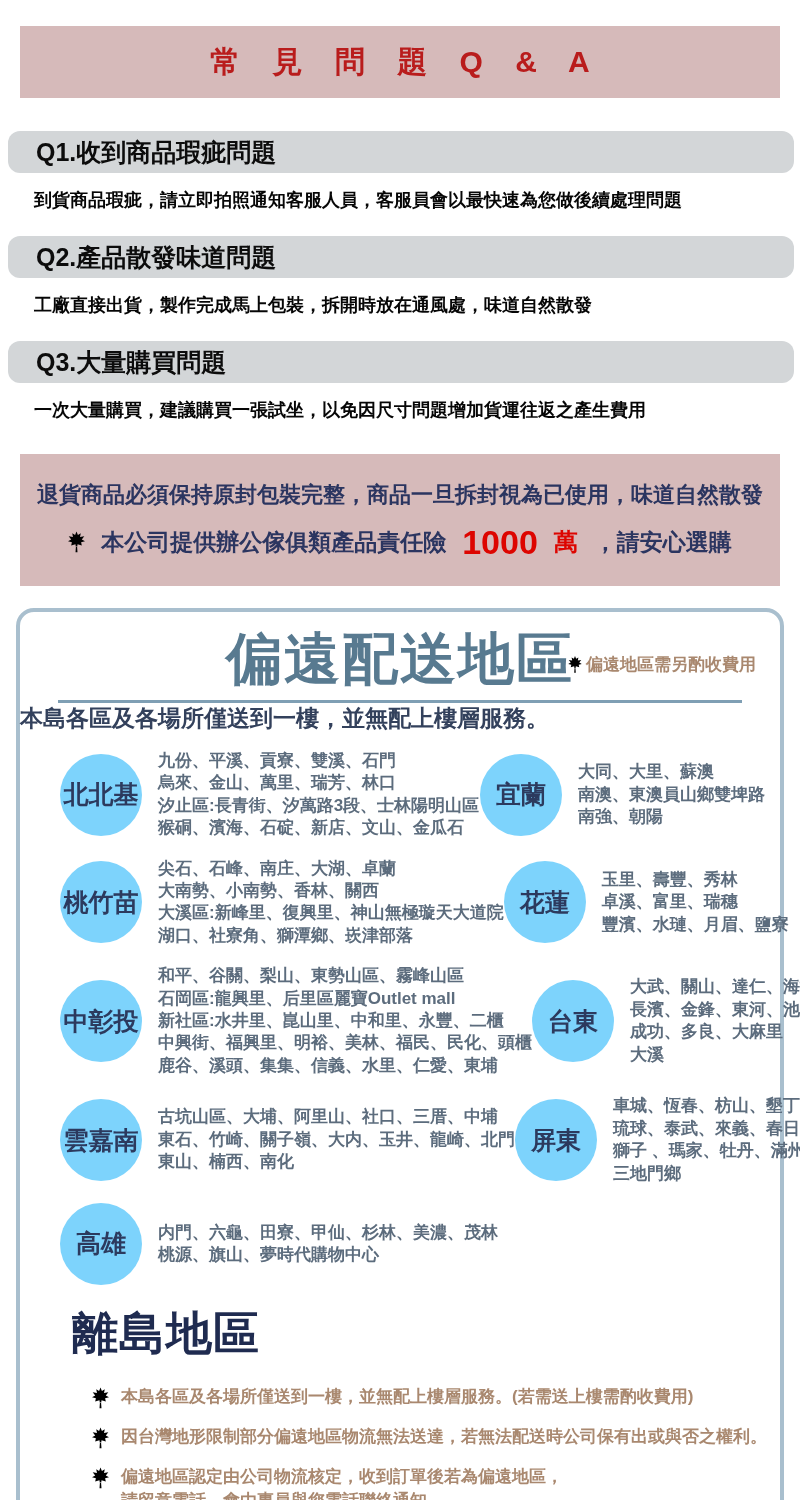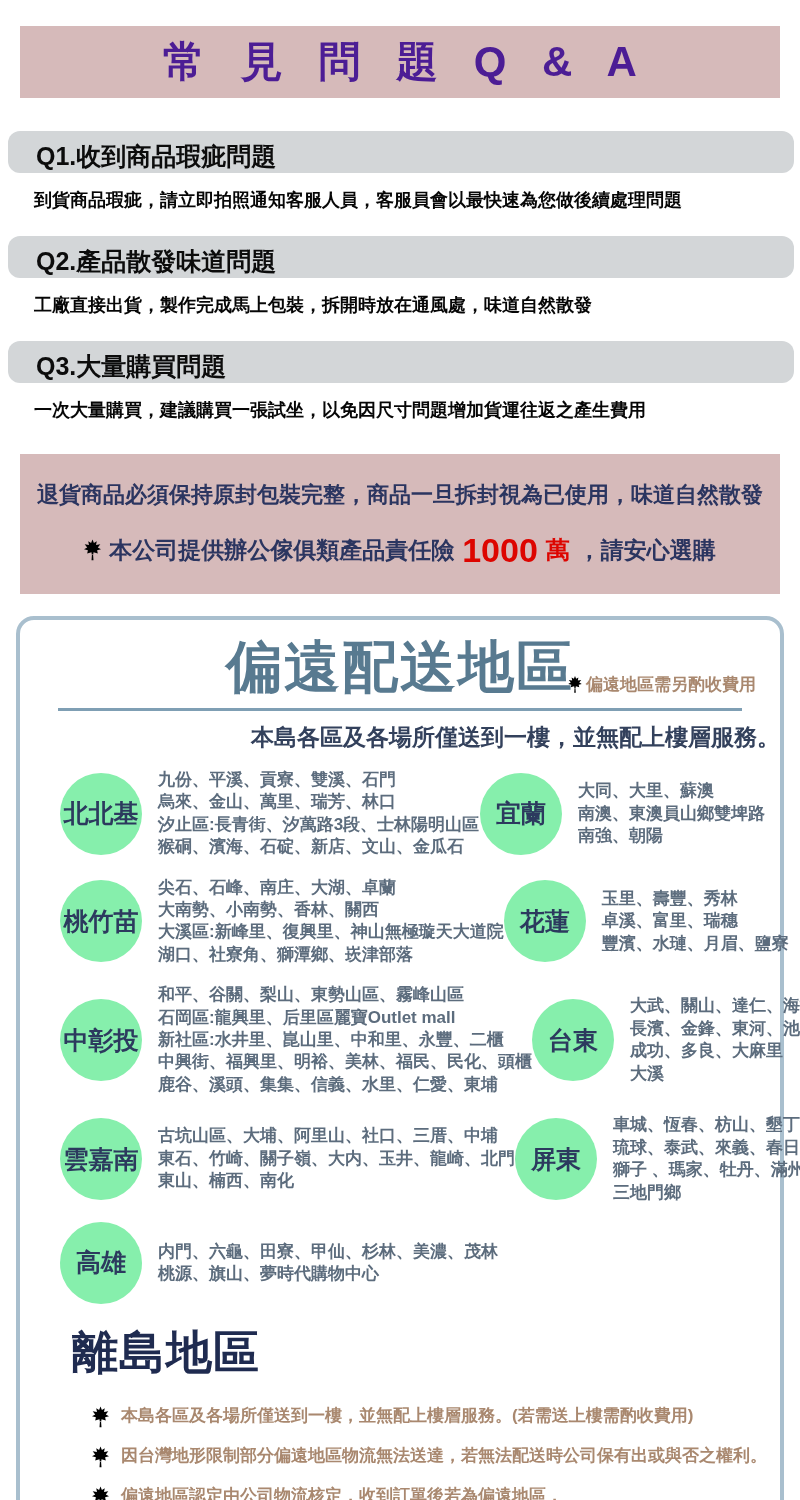--- a/index.html
+++ b/index.html
@@ -9,78 +9,78 @@
     font-family:"Liberation Sans", sans-serif;
     font-weight:bold;
   }
   
   .banner {
     margin:26px 20px 0 20px; height:72px;
     background:#d6baba;
     display:flex; align-items:center; justify-content:center;
   }
   .banner-title {
-    color:#4c1d95; font-size:42px; letter-spacing:12px;
+    color:#b91c1c; font-size:30px; letter-spacing:12px;
     white-space:nowrap; padding-left:12px;
   }
   
   .faq { margin-top:33px; }
   .qbar {
     margin:0 6px 0 8px; height:42px; border-radius:12px;
-    background:#d3d6d8; display:flex; align-items:flex-end;
+    background:#d3d6d8; display:flex; align-items:center;
     padding-left:28px; font-size:25px; color:#0c0c0c;
   }
   .answer {
     margin:13px 4px 22px 34px; font-size:18px; color:#060606;
     line-height:28px; white-space:nowrap;
   }
   
   .pink-box {
     margin:30px 20px 0 20px; background:#d6baba;
     padding:26px 0 28px 0; text-align:center;
   }
   .pink-line1 { color:#2b3560; font-size:22px; white-space:nowrap; }
   .pink-line2 {
-    margin-top:24px; color:#2b3560; font-size:23px;
-    display:flex; align-items:center; justify-content:center; gap:8px;
+    margin-top:16px; color:#2b3560; font-size:23px;
+    display:flex; align-items:center; justify-content:center; gap:16px;
   }
   .red-amount { color:#dd0500; font-size:34px; line-height:24px; }
   .red-unit   { color:#dd0500; font-size:24px; }
   
   .leaf { width:17px; height:22px; display:inline-block; flex-shrink:0; }
   
   .panel {
     margin:22px 16px 0 16px;
     border:4px solid #a9bfce; border-radius:18px;
     padding:14px 0 16px 0; position:relative;
   }
   .panel-title-row { position:relative; text-align:center; height:66px; }
   .panel-title {
     color:#587a90; font-size:56px; letter-spacing:2px; line-height:66px;
   }
   .surcharge {
-    position:absolute; right:24px; bottom:4px;
+    position:absolute; right:24px; bottom:16px;
     display:flex; align-items:center; gap:4px;
     color:#a9886f; font-size:17px;
   }
   .surcharge .leaf { width:14px; height:17px; }
   .panel-hr { margin:8px 38px 0 38px; height:3px; background:#7f9fb4; }
   .panel-subtitle {
-    margin-top:11px; text-align:right;
+    text-align:left;
     color:#33415c; font-size:23px;
   }
   
   .regions { margin-top:16px; }
   .region-row { display:flex; margin-bottom:18px; }
   .cell { display:flex; align-items:center; gap:16px; }
   .cell-left  { flex:0 0 460px; padding-left:40px; }
   .cell-right { flex:1; }
   .region-circle {
     width:82px; height:82px; border-radius:50%; flex-shrink:0;
-    background:#86efac; color:#2c3a5e;
+    background:#7dd3fc; color:#2c3a5e;
     display:flex; align-items:center; justify-content:center;
     font-size:25px; letter-spacing:0px;
   }
   .region-list {
     color:#5c6c7d; font-size:17px; line-height:22.4px;
     white-space:pre;
   }
   
   .islands {
     margin:12px 0 4px 52px; display:flex; align-items:flex-start; gap:20px;

